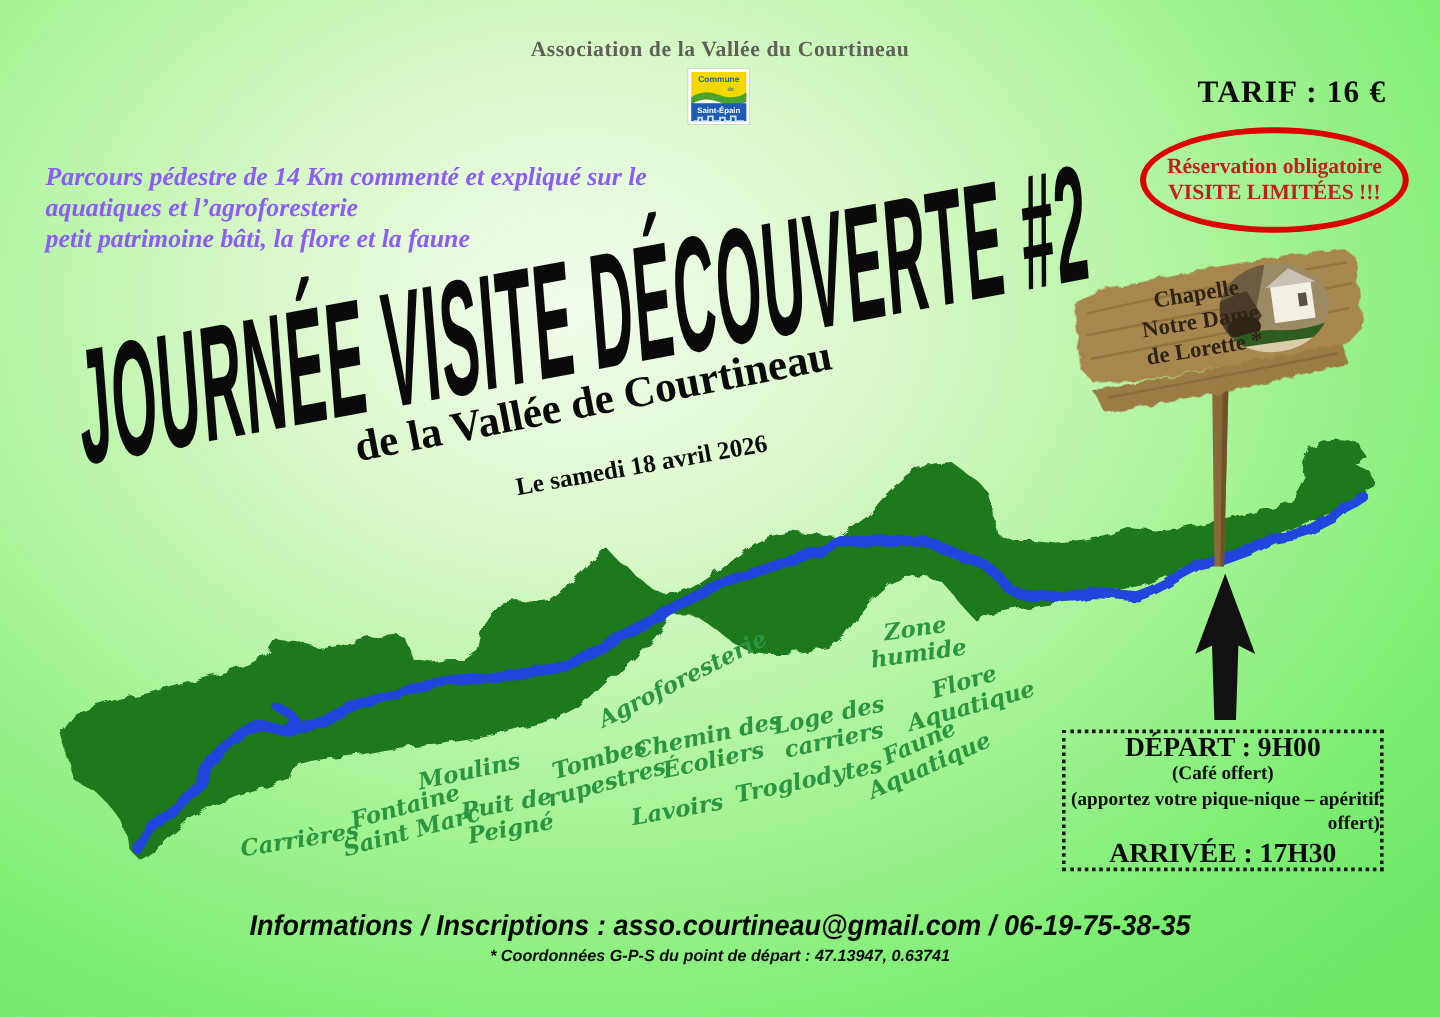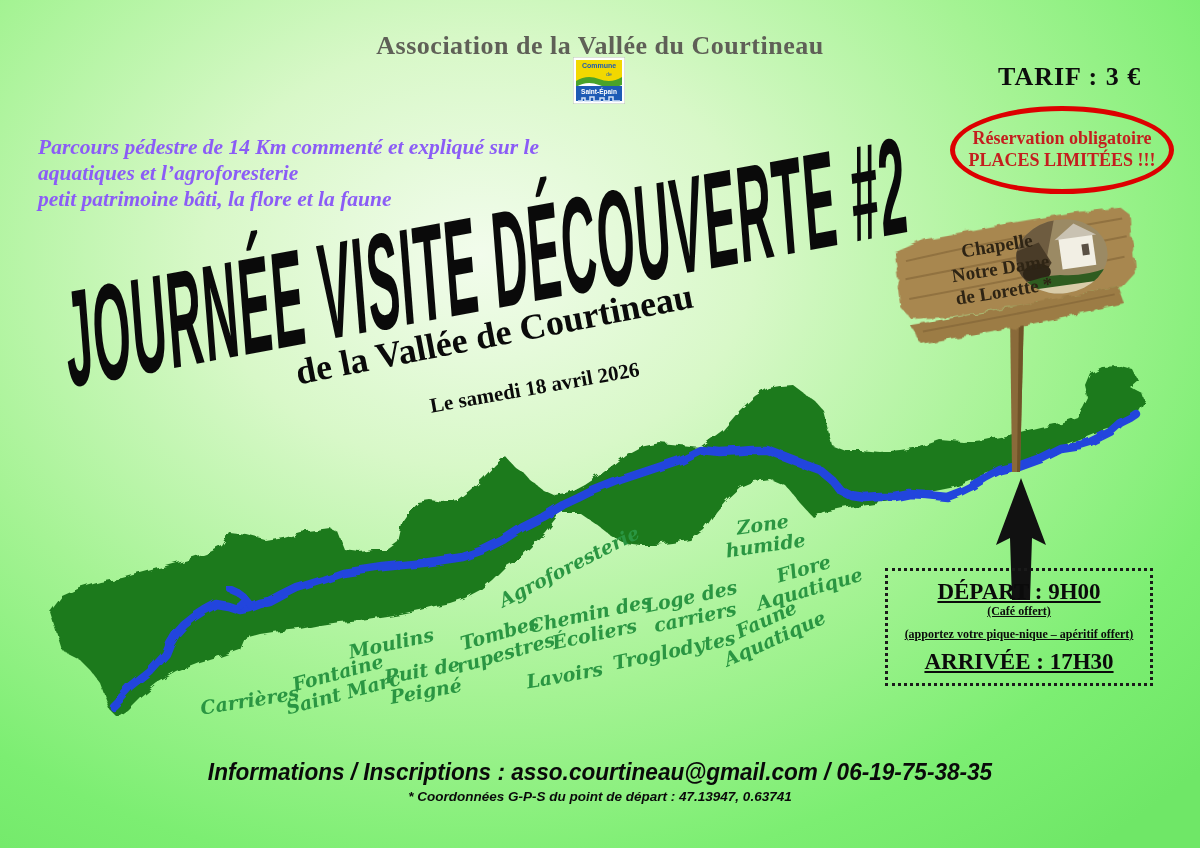--- a/index.html
+++ b/index.html
@@ -4,21 +4,21 @@
 <style>
   html,body{margin:0;padding:0;}
   body{
     width:1200px;height:848px;position:relative;overflow:hidden;
     font-family:"Liberation Serif",serif;
     background:radial-gradient(ellipse 980px 760px at 40% 30%, #f2fcec 0%, #d8f8c8 28%, #a5f394 58%, #7cee72 82%, #6fe767 100%);
   }
   .abs{position:absolute;}
   .assoc-title{
     left:0;top:31px;width:1200px;text-align:center;
-    font-size:26px;font-weight:bold;color:#5f6057;letter-spacing:.5px;
+    font-size:18px;font-weight:bold;color:#5f6057;letter-spacing:.5px;
   }
   .tarif{
     left:998px;top:62px;font-size:26px;font-weight:bold;color:#0d0d0d;letter-spacing:1px;
   }
   .resa-oval{
     left:950px;top:106px;width:214px;height:78px;
     border:5px solid #dd0000;border-radius:50%;
     display:flex;flex-direction:column;justify-content:center;align-items:center;
     color:#c41e1e;font-weight:bold;font-size:18px;line-height:1.2;text-align:center;
   }
@@ -45,27 +45,27 @@
   .sign-text{
     left:915px;top:234px;width:160px;text-align:center;
     font-size:19px;font-weight:bold;color:#2e2414;line-height:1.22;
     transform:rotate(-9deg);transform-origin:50% 0;white-space:pre-line;
   }
   .map-label{
     font-family:"DejaVu Serif",serif;font-style:italic;font-weight:bold;
     color:#2a9642;font-size:19px;line-height:1.12;text-align:center;white-space:pre-line;
   }
   .sched-box{
-    left:885px;top:568px;width:262px;height:112px;
+    left:885px;top:608px;width:262px;height:112px;
     border:3px dotted #1a1a1a;
     display:flex;flex-direction:column;justify-content:center;align-items:center;
-    text-align:right;color:#0b0b0b;text-decoration:underline;
+    text-align:right;color:#0b0b0b;
   }
   .sched-main{font-size:23px;font-weight:bold;line-height:1.05;}
-  .sched-note{font-size:12px;font-weight:bold;line-height:1.25;}
+  .sched-note{font-size:16px;font-weight:bold;line-height:1.25;}
   .sched-gap{height:8px;}
   .contact{
     left:0;top:758px;width:1200px;text-align:center;
     font-family:"Liberation Sans",sans-serif;font-weight:bold;font-style:italic;
     font-size:24px;color:#0a0a0a;transform:scaleX(0.94);
   }
   .gps{
     left:0;top:789px;width:1200px;text-align:center;
     font-family:"Liberation Sans",sans-serif;font-weight:bold;font-style:italic;
     font-size:13.5px;color:#0a0a0a;
@@ -139,25 +139,25 @@
   <rect x="0" y="0" width="52" height="47" fill="#ffffff" stroke="#b9c4b4" stroke-width="1"></rect>
   <rect x="3" y="3" width="46" height="22" fill="#f2d800"></rect>
   <text x="26" y="11" text-anchor="middle" font-size="7" font-weight="bold" fill="#1d5bb5">Commune</text>
   <text x="36" y="19" text-anchor="middle" font-size="5" fill="#1d5bb5">de</text>
   <path d="M3,24 Q14,17 26,22 Q38,27 49,20 L49,28 Q38,33 26,28 Q14,23 3,30 Z" fill="#4aa32a"></path>
   <rect x="3" y="29" width="46" height="15" fill="#1d5bb5"></rect>
   <text x="26" y="37" text-anchor="middle" font-size="6.5" font-weight="bold" fill="#ffffff">Saint-Épain</text>
   <path d="M5,44 h4 v-3 h3 v3 h5 v-4 h4 v4 h6 v-3 h4 v3 h5 v-4 h4 v4 h7" stroke="#cfe0f5" stroke-width="1.5" fill="none"></path>
 </svg>
 
-<div class="abs tarif">TARIF : 3 €</div>
+<div class="abs tarif">TARIF : 16 €</div>
 
 <div class="abs resa-oval">
   <div>Réservation obligatoire</div>
-  <div>PLACES LIMITÉES !!!</div>
+  <div>VISITE LIMITÉES !!!</div>
 </div>
 
 <div class="abs intro">
   <div>Parcours pédestre de 14 Km commenté et expliqué sur le</div>
   <div>aquatiques et l’agroforesterie</div>
   <div>petit patrimoine bâti, la flore et la faune</div>
 </div>
 
 <div class="abs main-title">JOURNÉE VISITE DÉCOUVERTE #2</div>
 <div class="abs sub-title">de la Vallée de Courtineau</div>

